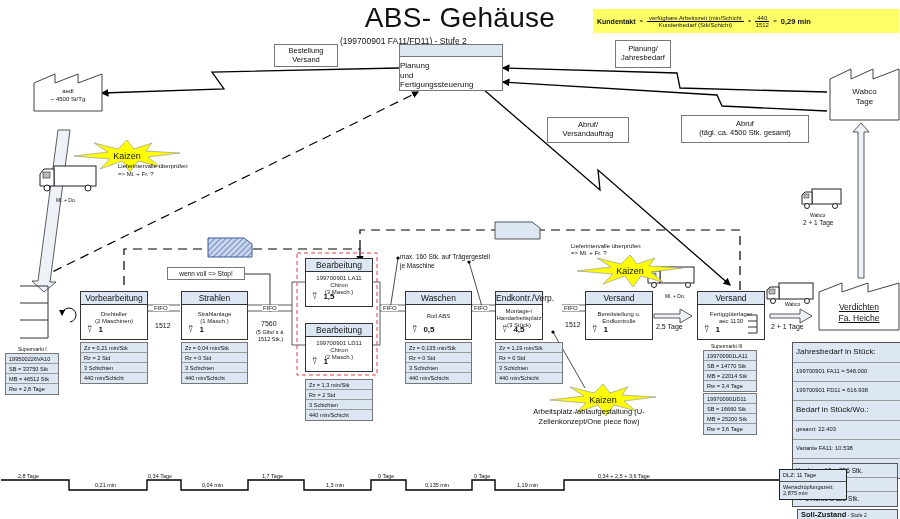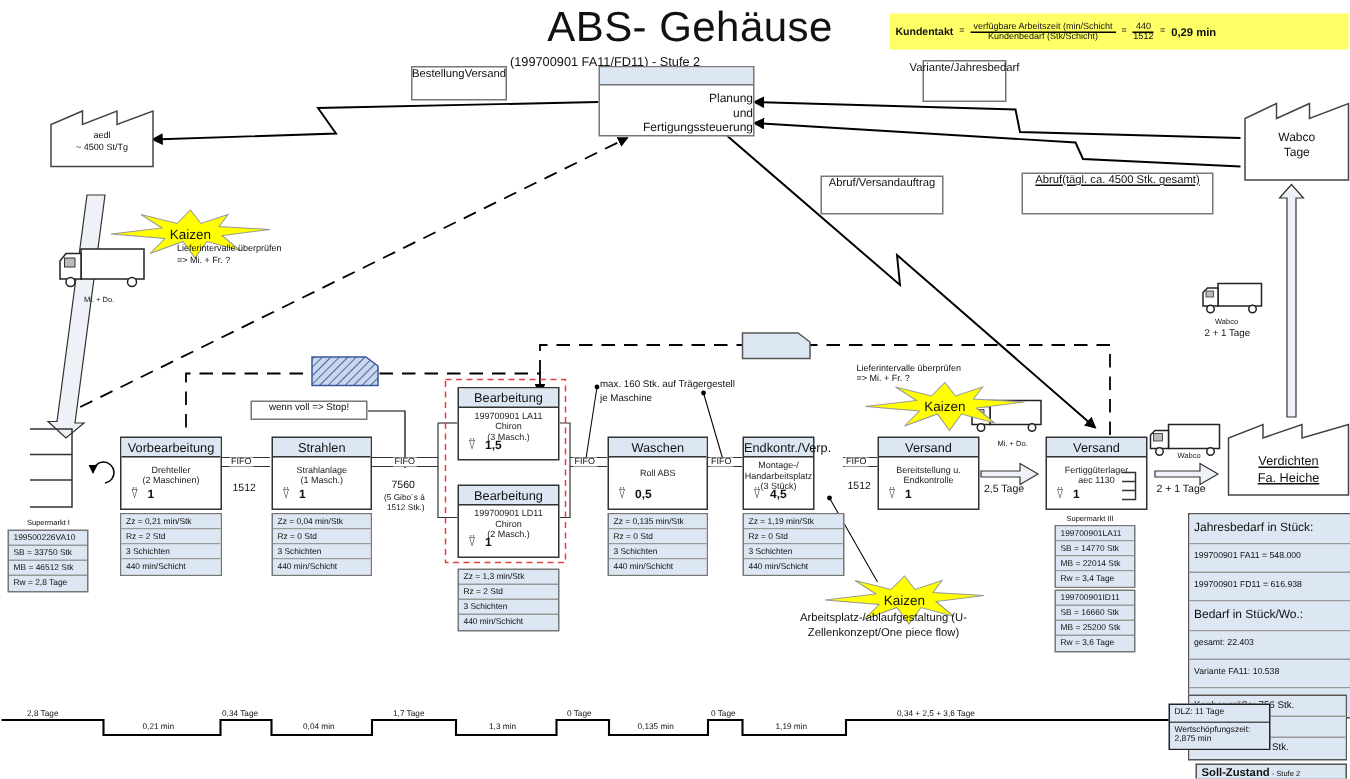--- a/index.html
+++ b/index.html
@@ -7,22 +7,22 @@
   body { position: relative; font-family: "Liberation Sans", sans-serif; color: #111; }
   .abs { position: absolute; }
   svg.lines { position: absolute; left: 0; top: 0; width: 900px; height: 519px; }
   .title { left: 340px; top: 2px; width: 240px; text-align: center; font-size: 28px; font-weight: normal; letter-spacing: 0.3px; }
   .subtitle { left: 340px; top: 36px; width: 240px; text-align: left; font-size: 8.5px; }
   .takt { left: 593px; top: 9px; width: 306px; height: 24px; background: #ffff66; font-size: 6px; display: flex; align-items: center; padding: 0 4px; gap: 4px; }
   .takt b { font-size: 7px; }
   .frac { display: inline-flex; flex-direction: column; align-items: center; }
   .frac span:first-child { border-bottom: 1px solid #000; padding: 0 2px; }
   .takt .res { font-weight: bold; font-size: 7.5px; }
-  .box { position: absolute; border: 1px solid #777; background: #fff; text-align: center; font-size: 7.5px; line-height: 1.15; display: flex; flex-direction: row; justify-content: center; }
-  .pps { position: absolute; border: 1px solid #777; background: #fff; font-size: 8px; text-align: right; }
+  .box { position: absolute; border: 1px solid #777; background: #fff; text-align: center; font-size: 7.5px; line-height: 1.15; display: flex; flex-direction: column; justify-content: center; }
+  .pps { position: absolute; border: 1px solid #777; background: #fff; font-size: 8px; text-align: left; }
   .pps .hdr { height: 12px; background: #dde6f3; border-bottom: 1px solid #777; }
   .pps .body { padding-top: 4px; line-height: 1.2; }
   .proc { position: absolute; border: 1.5px solid #333; background: #fff; }
   .proc .ph { height: 13px; background: #dde6f3; border-bottom: 1px solid #333; font-size: 8.5px; text-align: center; line-height: 13px; }
   .proc .pb { font-size: 6px; text-align: center; padding-top: 6px; line-height: 1.2; color: #222; }
   .proc .op { position: absolute; left: 6px; bottom: 4px; font-size: 8px; font-weight: bold; display: flex; align-items: center; gap: 6px; }
   .op-icon { font-size: 9px; font-weight: normal; }
   .dbox { position: absolute; border: 1px solid #777; background: #fff; }
   .dbox div { background: #dde6f3; border-bottom: 1px solid #999; font-size: 5.6px; padding: 2px 3px; height: 10px; line-height: 6px; }
   .dbox div:last-child { border-bottom: none; }
@@ -135,28 +135,28 @@
   </span>
   <span>=</span>
   <span class="res">0,29  min</span>
 </div>
 
 <div class="box" style="left:274px;top:44px;width:64px;height:23px;">
   <span>Bestellung</span>
   <span>Versand</span>
 </div>
 <div class="box" style="left:615px;top:40px;width:56px;height:28px;">
-  <span>Variante/</span>
+  <span>Planung/</span>
   <span>Jahresbedarf</span>
 </div>
 <div class="box" style="left:547px;top:117px;width:82px;height:26px;">
   <span>Abruf/</span>
   <span>Versandauftrag</span>
 </div>
-<div class="box" style="left:681px;top:115px;width:128px;height:28px;text-decoration:underline;">
+<div class="box" style="left:681px;top:115px;width:128px;height:28px;">
   <span>Abruf</span>
   <span>(tägl. ca. 4500 Stk. gesamt)</span>
 </div>
 
 <div class="pps" style="left:399px;top:44px;width:104px;height:47px;">
   <div class="hdr"></div>
   <div class="body">
     <div>Planung</div>
     <div>und</div>
     <div>Fertigungssteuerung</div>

